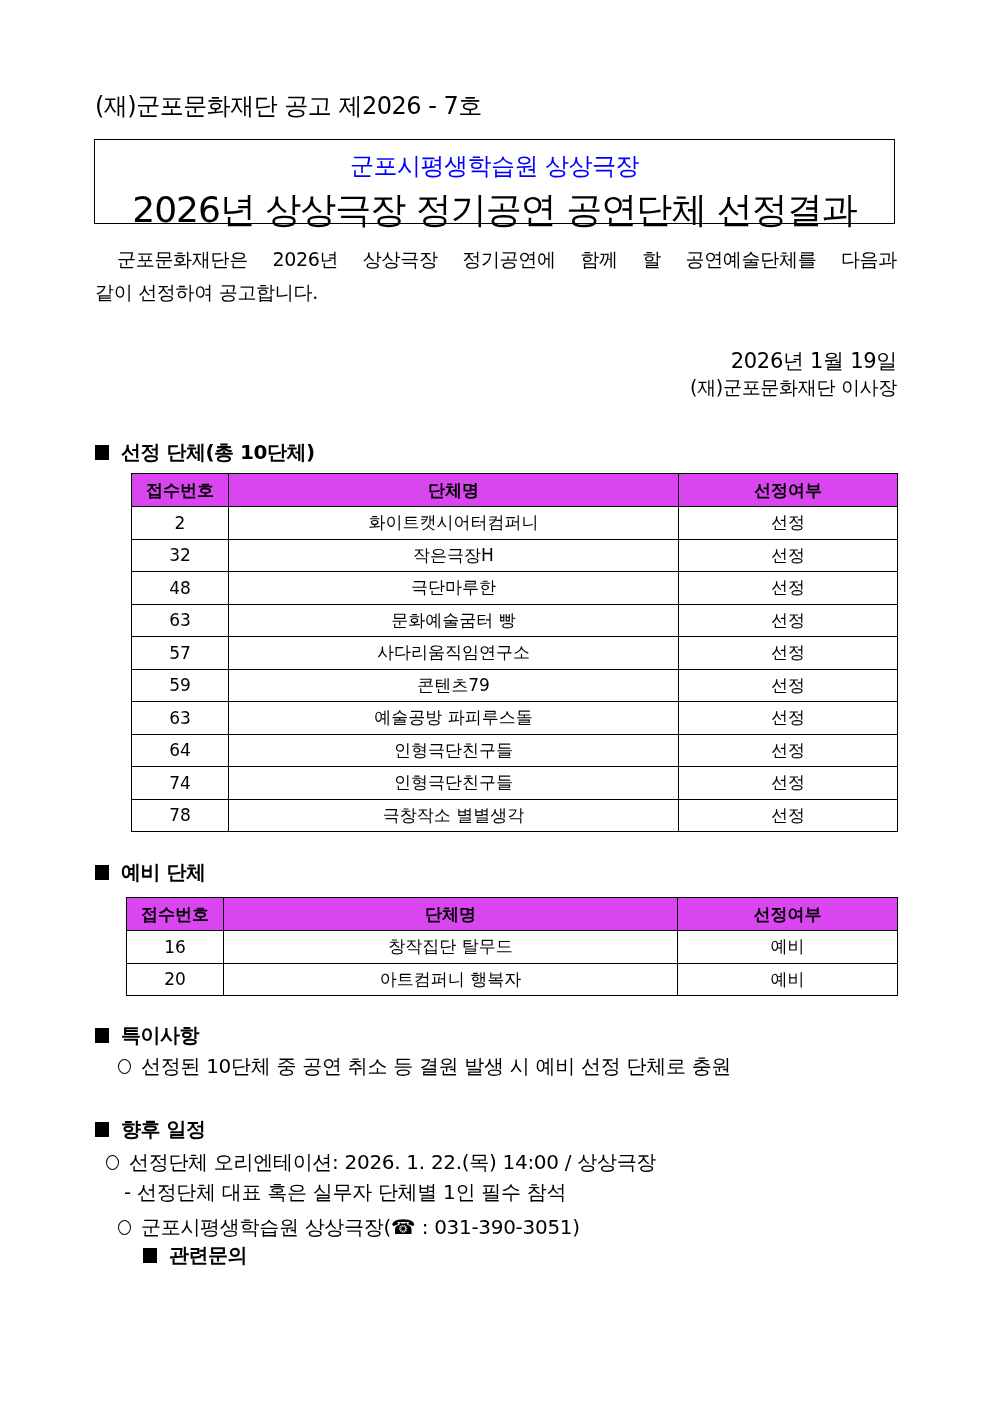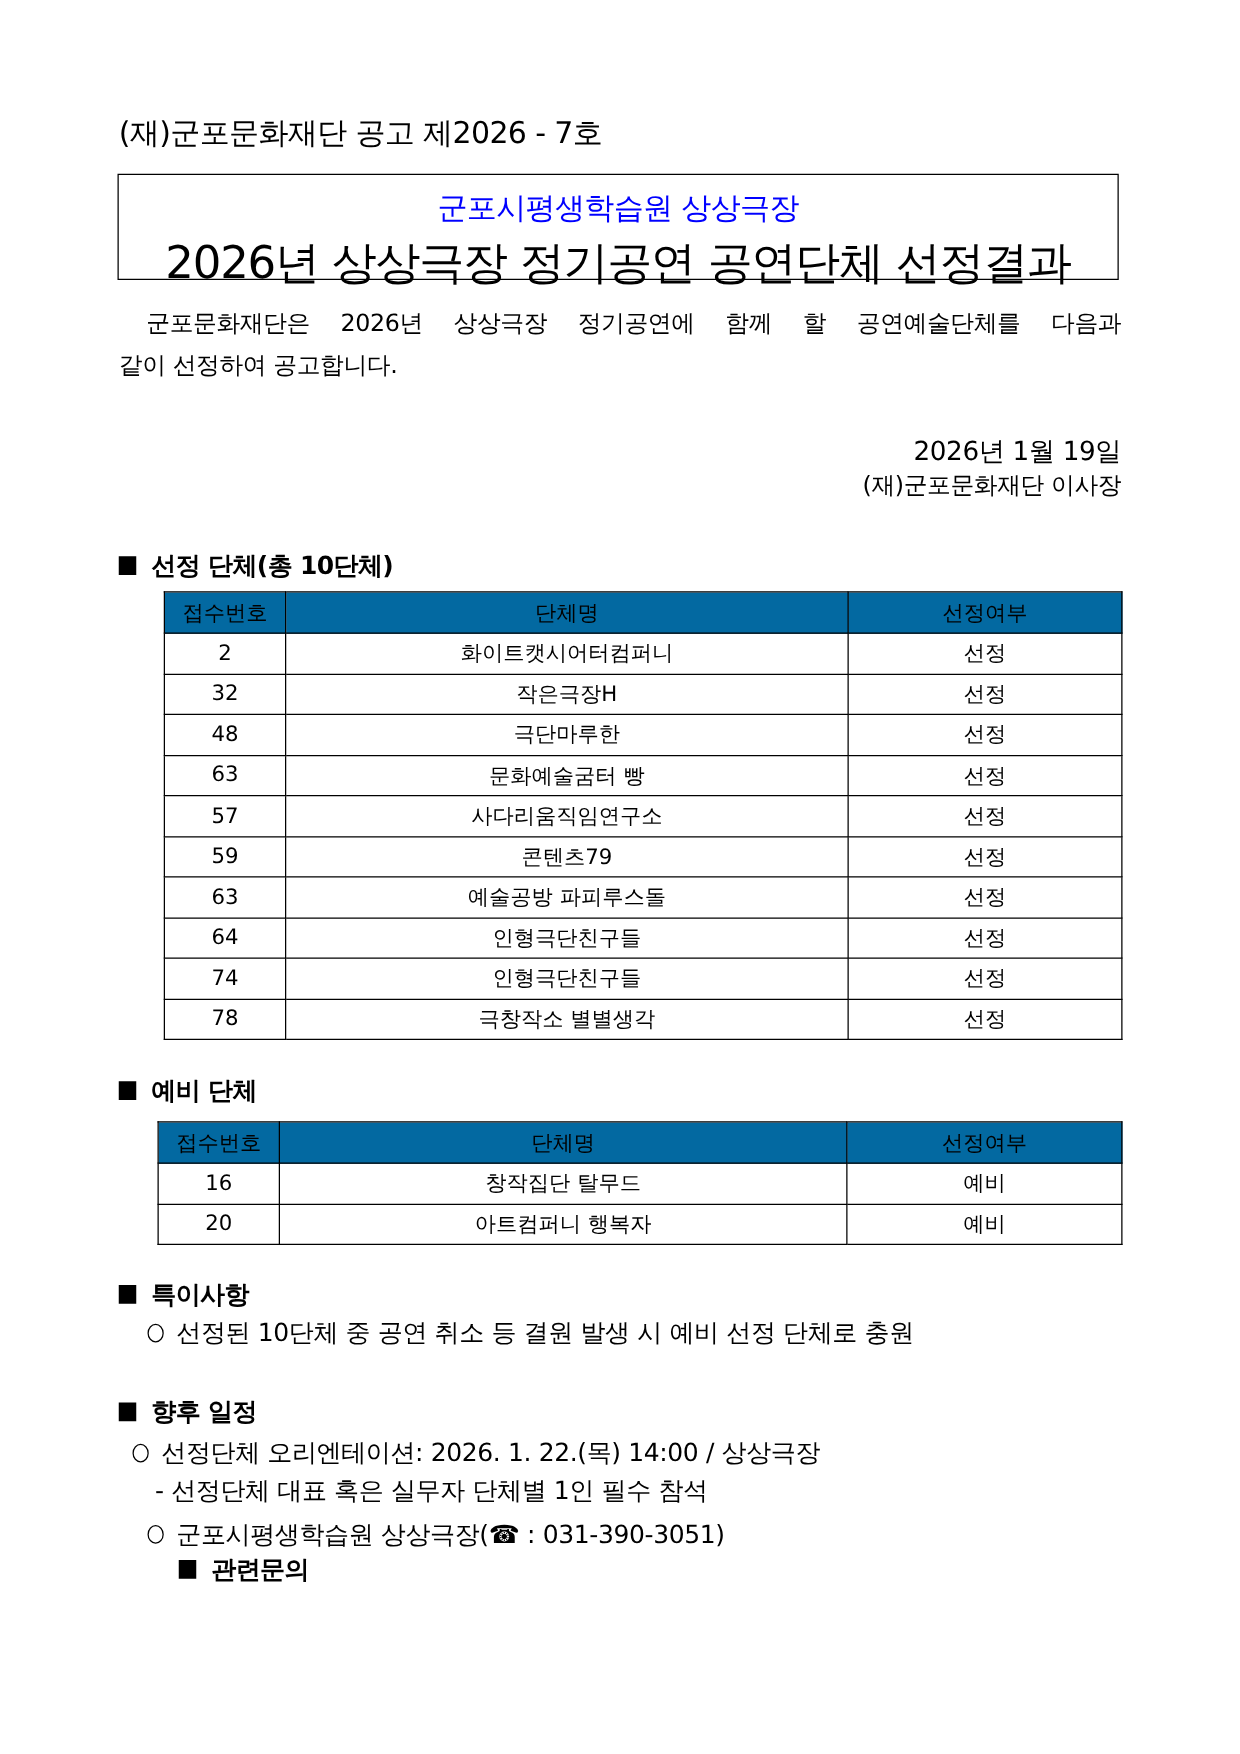--- a/index.html
+++ b/index.html
@@ -15,21 +15,21 @@
                 font-size:36px; letter-spacing:-1px; }
   .intro { position:absolute; left:95px; top:243px; width:802px; font-size:19px;
            line-height:33px; text-align:justify; letter-spacing:-0.3px; }
   .intro .indent { display:inline-block; width:22px; }
   .date { right:95px; top:347px; font-size:21px; letter-spacing:-0.3px; }
   .signer { right:95px; top:375px; font-size:19px; letter-spacing:-0.3px; }
   .sec-head { font-size:20px; font-weight:bold; letter-spacing:-0.5px; }
   .sq { display:inline-block; width:14px; height:15px; background:#000; margin-right:12px; vertical-align:-1px; }
   table.grid { position:absolute; border-collapse:collapse; table-layout:fixed; font-size:17px; }
   table.grid th, table.grid td { border:1px solid #000; text-align:center; padding:0; }
-  table.grid th { background:#0369a1; font-weight:normal; height:32px; }
+  table.grid th { background:#d946ef; font-weight:bold; height:32px; }
   table.grid td { height:31.5px; }
   .bullet-line { font-size:20px; letter-spacing:-0.3px; }
   .circle { display:inline-block; width:11px; height:13px; border:1.5px solid #000;
             border-radius:50%; margin-right:10px; vertical-align:-1px; }
 </style>
 </head>
 <body>
 
 <div class="abs notice-no">(재)군포문화재단 공고 제2026 - 7호</div>
 

